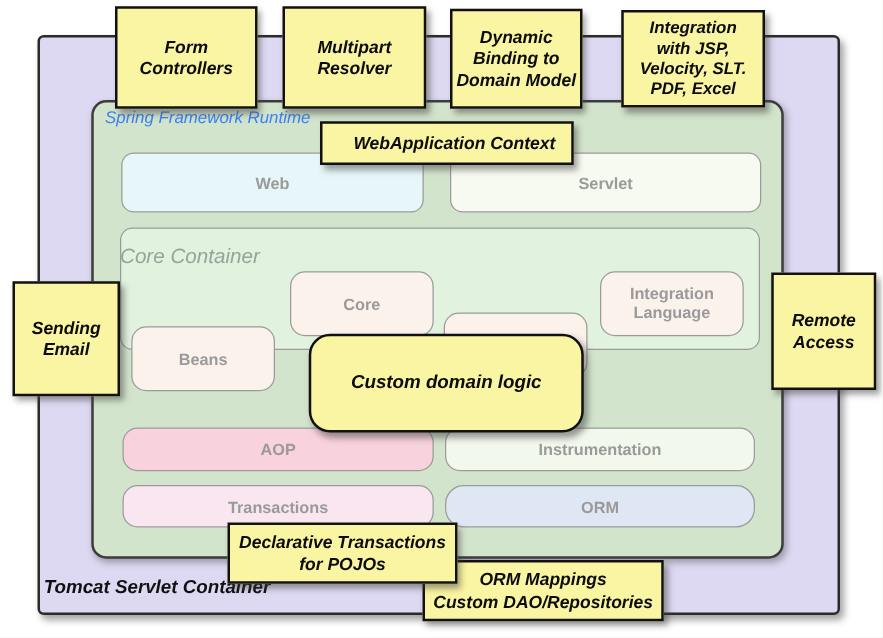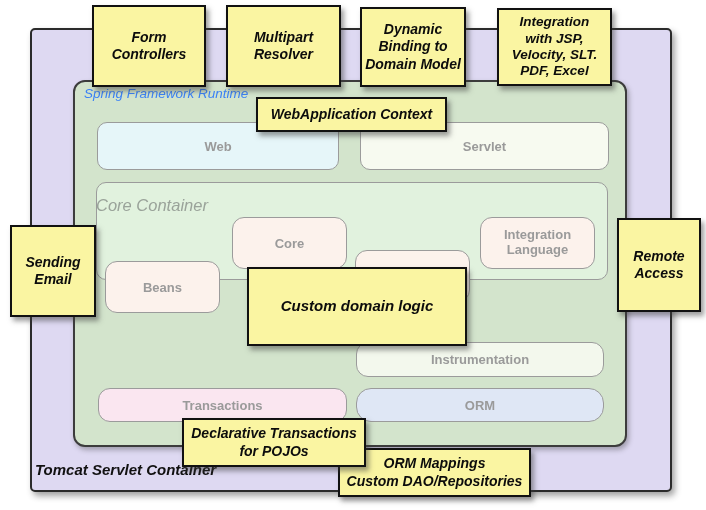--- a/index.html
+++ b/index.html
@@ -40,24 +40,24 @@
 
   
   .note{position:absolute;background:#faf5a2;border:2px solid #111;
     box-shadow:3px 4px 5px rgba(60,60,60,.5);display:flex;align-items:center;
     justify-content:center;text-align:center;font-weight:bold;font-style:italic;
     color:#0c0c0c;font-size:14px;line-height:1.24;white-space:pre-line;z-index:10;}
   #note-form{left:92px;top:5px;width:110px;height:78px;}
   #note-multipart{left:226px;top:5px;width:111px;height:78px;}
   #note-dynamic{left:360px;top:7px;width:102px;height:76px;}
   #note-integration{left:497px;top:8px;width:111px;height:74px;font-size:13.5px;line-height:1.22;}
-  #note-webapp{left:256px;top:97px;width:187px;height:31px;}
+  #note-webapp{left:256px;top:97px;width:187px;height:31px;padding-left:12px;}
   #note-email{left:10px;top:225px;width:82px;height:88px;}
   #note-remote{left:617px;top:218px;width:80px;height:90px;}
-  #note-custom{left:247px;top:267px;width:216px;height:75px;font-size:15px;}
+  #note-custom{left:247px;top:267px;width:216px;height:75px;font-size:15px;border-radius:17px;}
   #note-orm-map{left:338px;top:448px;width:189px;height:45px;z-index:11;}
   #note-declarative{left:182px;top:418px;width:180px;height:45px;z-index:12;}
 </style>
 </head>
 <body>
 
 <div class="stage">
 
   <div class="outer"></div>
   <div class="tomcat-label">Tomcat Servlet Container</div>
@@ -68,20 +68,21 @@
   <div class="box r10" id="box-web">Web</div>
   <div class="box r10" id="box-servlet">Servlet</div>
 
   <div class="corebox"></div>
   <div class="core-label">Core Container</div>
   <div class="box r12" id="box-beans">Beans</div>
   <div class="box r12" id="box-core">Core</div>
   <div class="box r12" id="box-context">Context</div>
   <div class="box r12" id="box-expr">Integration Language</div>
 
+  <div class="box r12" id="box-aop">AOP</div>
   <div class="box r12" id="box-instr">Instrumentation</div>
 
   <div class="box r12" id="box-trans">Transactions</div>
   <div class="box r12" id="box-orm">ORM</div>
 
   <div class="note" id="note-form">Form
 Controllers</div>
   <div class="note" id="note-multipart">Multipart
 Resolver</div>
   <div class="note" id="note-dynamic">Dynamic

